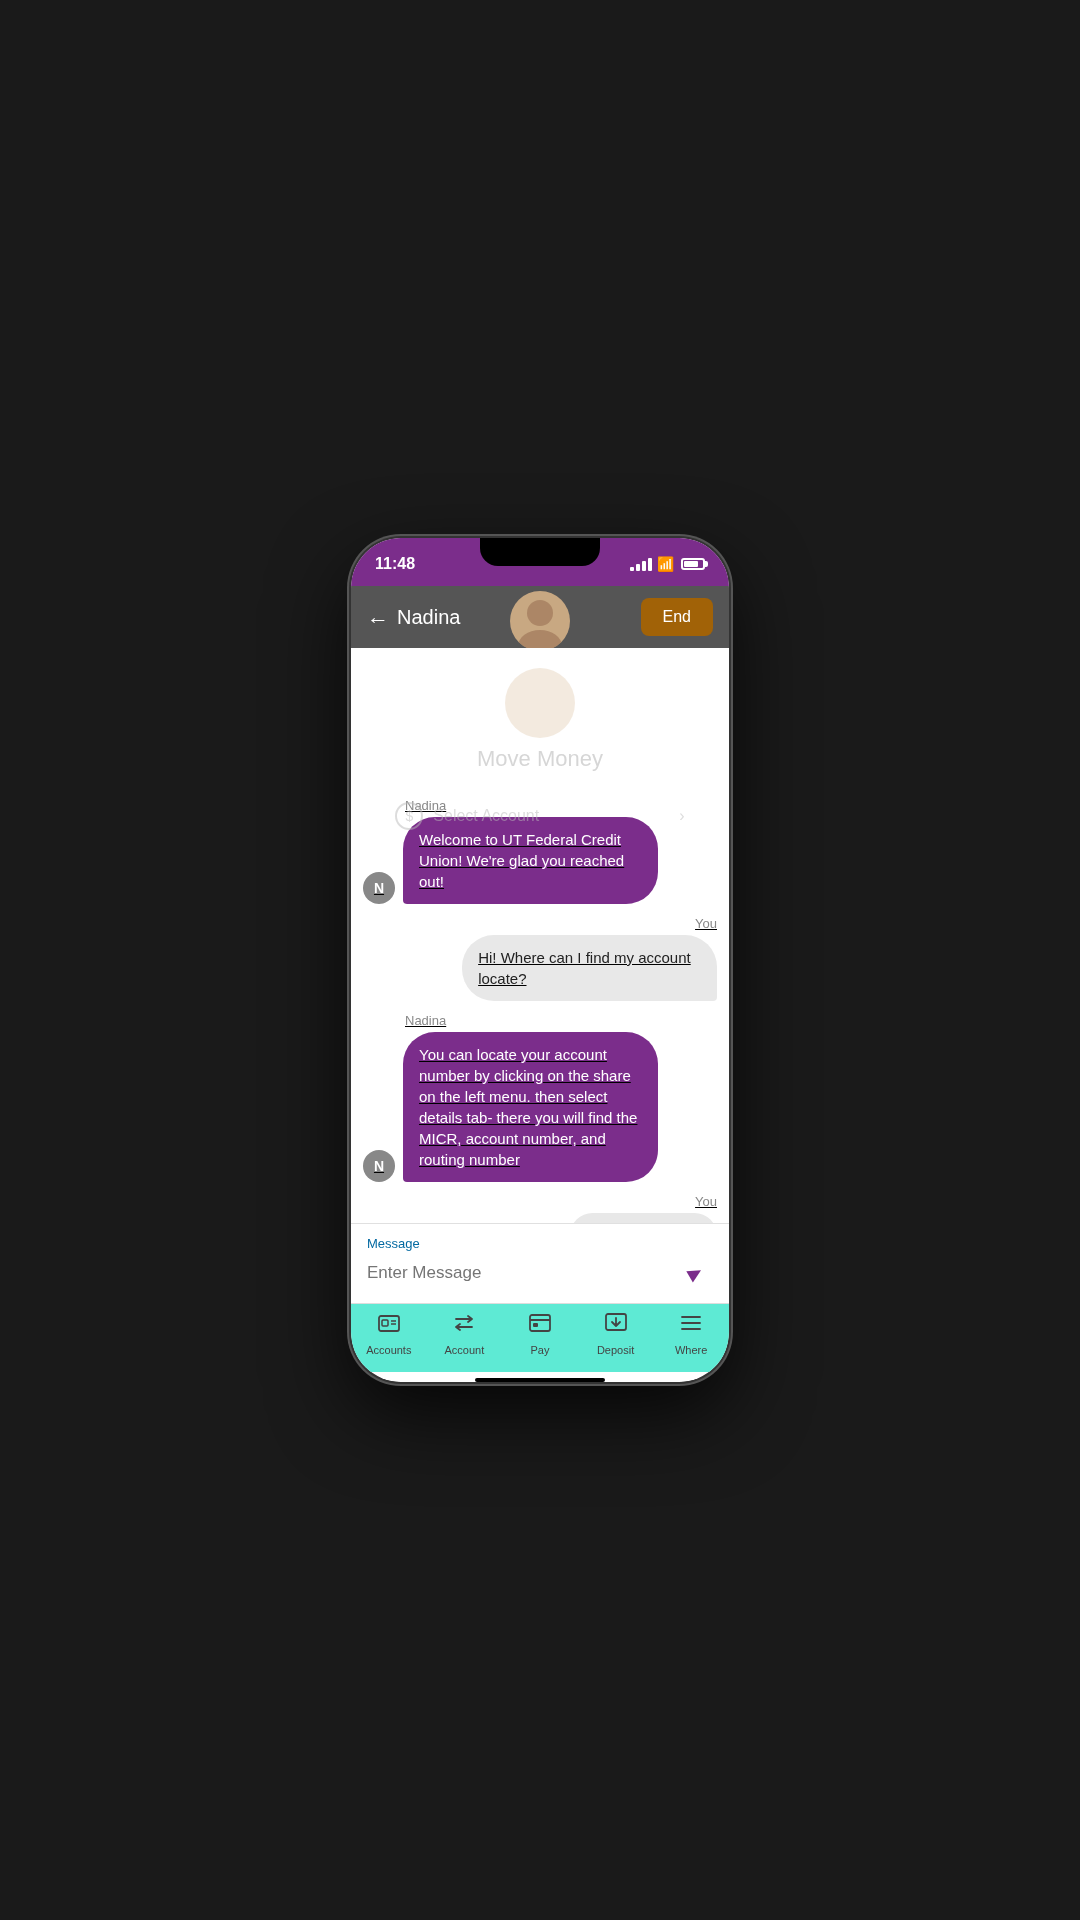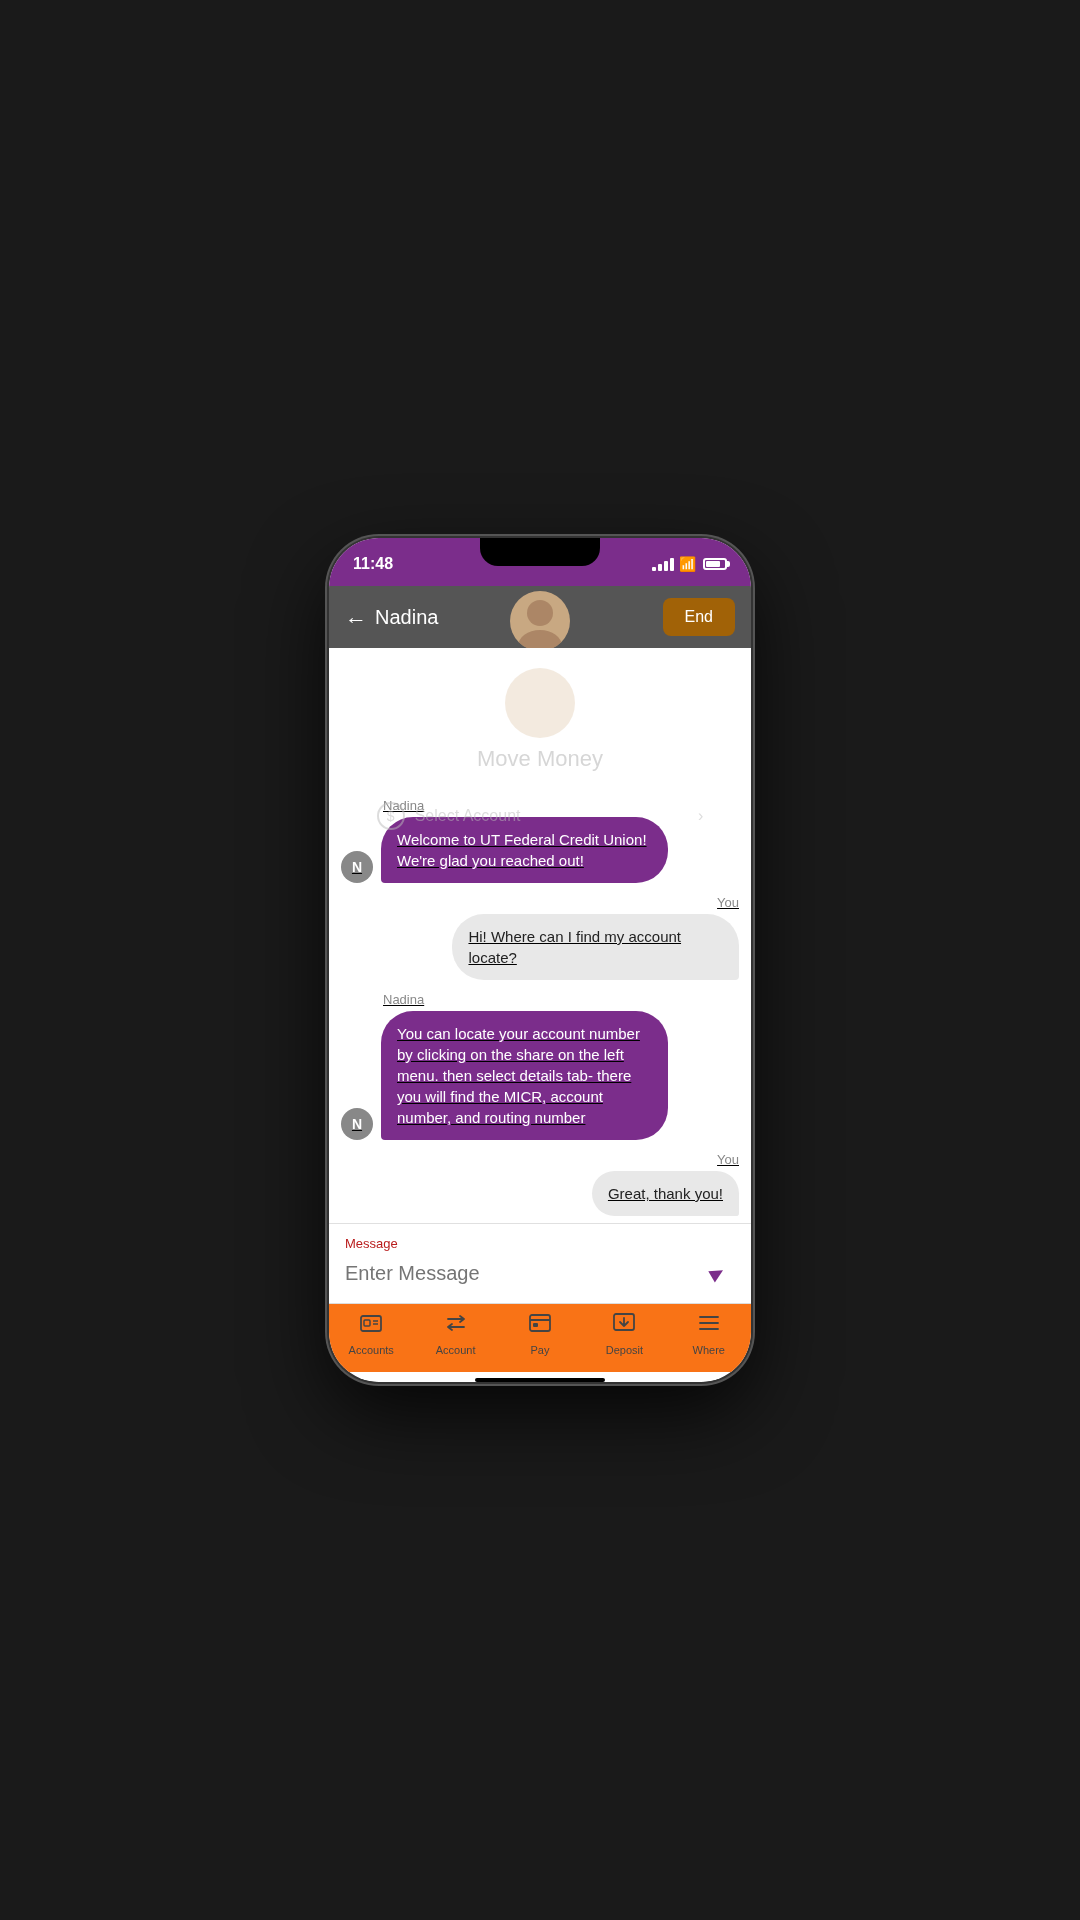--- a/index.html
+++ b/index.html
@@ -8,21 +8,21 @@
     body {
       background: #1a1a1a;
       display: flex;
       justify-content: center;
       align-items: center;
       min-height: 100vh;
       font-family: -apple-system, BlinkMacSystemFont, 'Segoe UI', sans-serif;
     }
 
     .phone-frame {
-      width: 422px;
+      width: 378px;
       height: 844px;
       background: #000;
       border-radius: 50px;
       position: relative;
       box-shadow: 0 0 0 2px #333, 0 0 0 4px #555, 0 30px 80px rgba(0,0,0,0.8);
       overflow: hidden;
     }
 
     .phone-screen {
       position: absolute;
@@ -321,35 +321,35 @@
     
     .message-input-area {
       border-top: 1px solid #e0e0e0;
       padding: 12px 16px;
       flex-shrink: 0;
       background: #fff;
     }
 
     .message-label {
       font-size: 13px;
-      color: #b91c1c;
+      color: #0369a1;
       margin-bottom: 4px;
     }
 
     .message-input-row {
       display: flex;
       align-items: center;
       gap: 10px;
     }
 
     .message-input {
       flex: 1;
       border: none;
       outline: none;
-      font-size: 20px;
+      font-size: 17px;
       color: #0f766e;
       background: transparent;
     }
 
     .send-btn {
       width: 36px;
       height: 36px;
       display: flex;
       align-items: center;
       justify-content: center;
@@ -360,21 +360,21 @@
 
     .send-icon {
       color: #7b2d8b;
       font-size: 22px;
       transform: rotate(-30deg);
     }
 
     
     .bottom-nav {
       border-top: 1px solid #ddd;
-      background: #f97316;
+      background: #5eead4;
       display: flex;
       justify-content: space-around;
       align-items: center;
       padding: 8px 0 16px;
       flex-shrink: 0;
     }
 
     .nav-item {
       display: flex;
       flex-direction: column;

